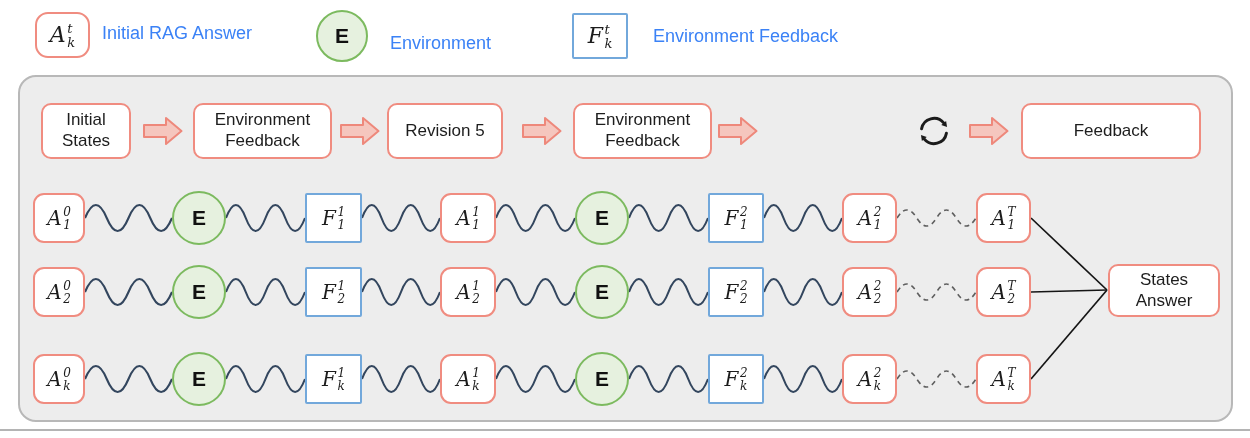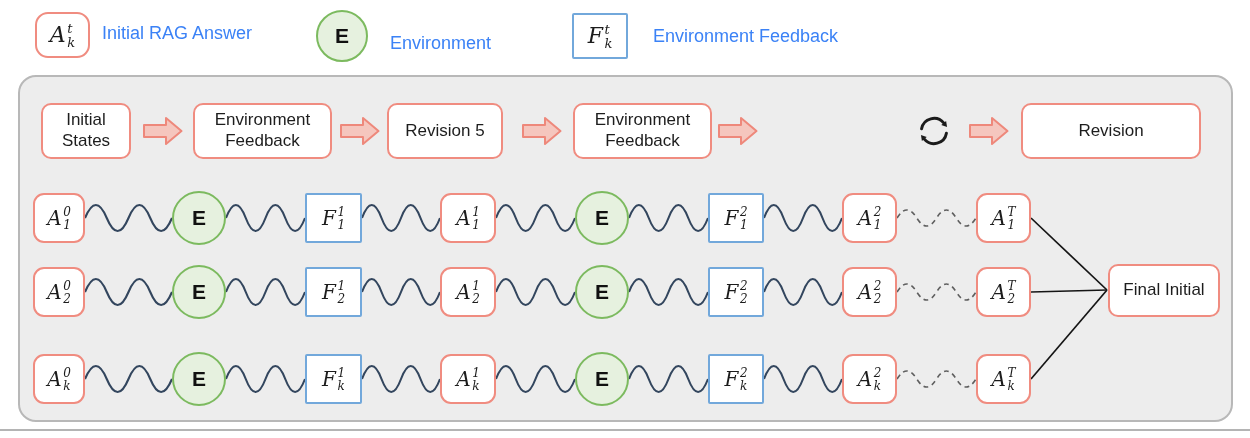--- a/index.html
+++ b/index.html
@@ -113,21 +113,21 @@
   </svg>
   <svg class="abs" style="left:914px;top:111px;width:40px;height:40px" viewBox="0 0 38 38">
     <path d="M 7.2,16.9 A 12,12 0 0 1 28.2,11.3" fill="none" stroke="#1b1b1b" stroke-width="2.8" stroke-linecap="round"></path>
     <polygon points="30.5,9.4 25.9,13.2 31.4,15.2" fill="#1b1b1b"></polygon>
     <path d="M 30.8,21.1 A 12,12 0 0 1 9.8,26.7" fill="none" stroke="#1b1b1b" stroke-width="2.8" stroke-linecap="round"></path>
     <polygon points="7.5,28.6 12.1,24.8 6.6,22.9" fill="#1b1b1b"></polygon>
   </svg>
   <svg class="flow-arrow" style="left:968px;top:116px" viewBox="0 0 40 30">
     <polygon points="1,9 23,9 23,2 38.5,15 23,28 23,21 1,21" fill="#f5c6be" stroke="#ee887b" stroke-width="2" stroke-linejoin="round"></polygon>
   </svg>
-  <div class="stage-box" style="left:1021px;top:103px;width:180px;height:56px">Revision</div>
+  <div class="stage-box" style="left:1021px;top:103px;width:180px;height:56px">Feedback</div>
 
   <div class="answer-box" style="left:33px;top:193px;width:52px;height:50px">
     <span class="math">
         <span class="letter">A</span>
         <span class="scripts">
           <span>0</span>
           <span>1</span>
         </span>
       </span>
   </div>
@@ -298,16 +298,16 @@
   <div class="answer-box" style="left:976px;top:354px;width:55px;height:50px">
     <span class="math">
         <span class="letter">A</span>
         <span class="scripts">
           <span>T</span>
           <span>k</span>
         </span>
       </span>
   </div>
 
-  <div class="stage-box" style="left:1108px;top:264px;width:112px;height:53px">Final Initial</div>
+  <div class="stage-box" style="left:1108px;top:264px;width:112px;height:53px">States Answer</div>
 
   <div id="bottom-rule"></div>
 </div>
 
 </body></html>

